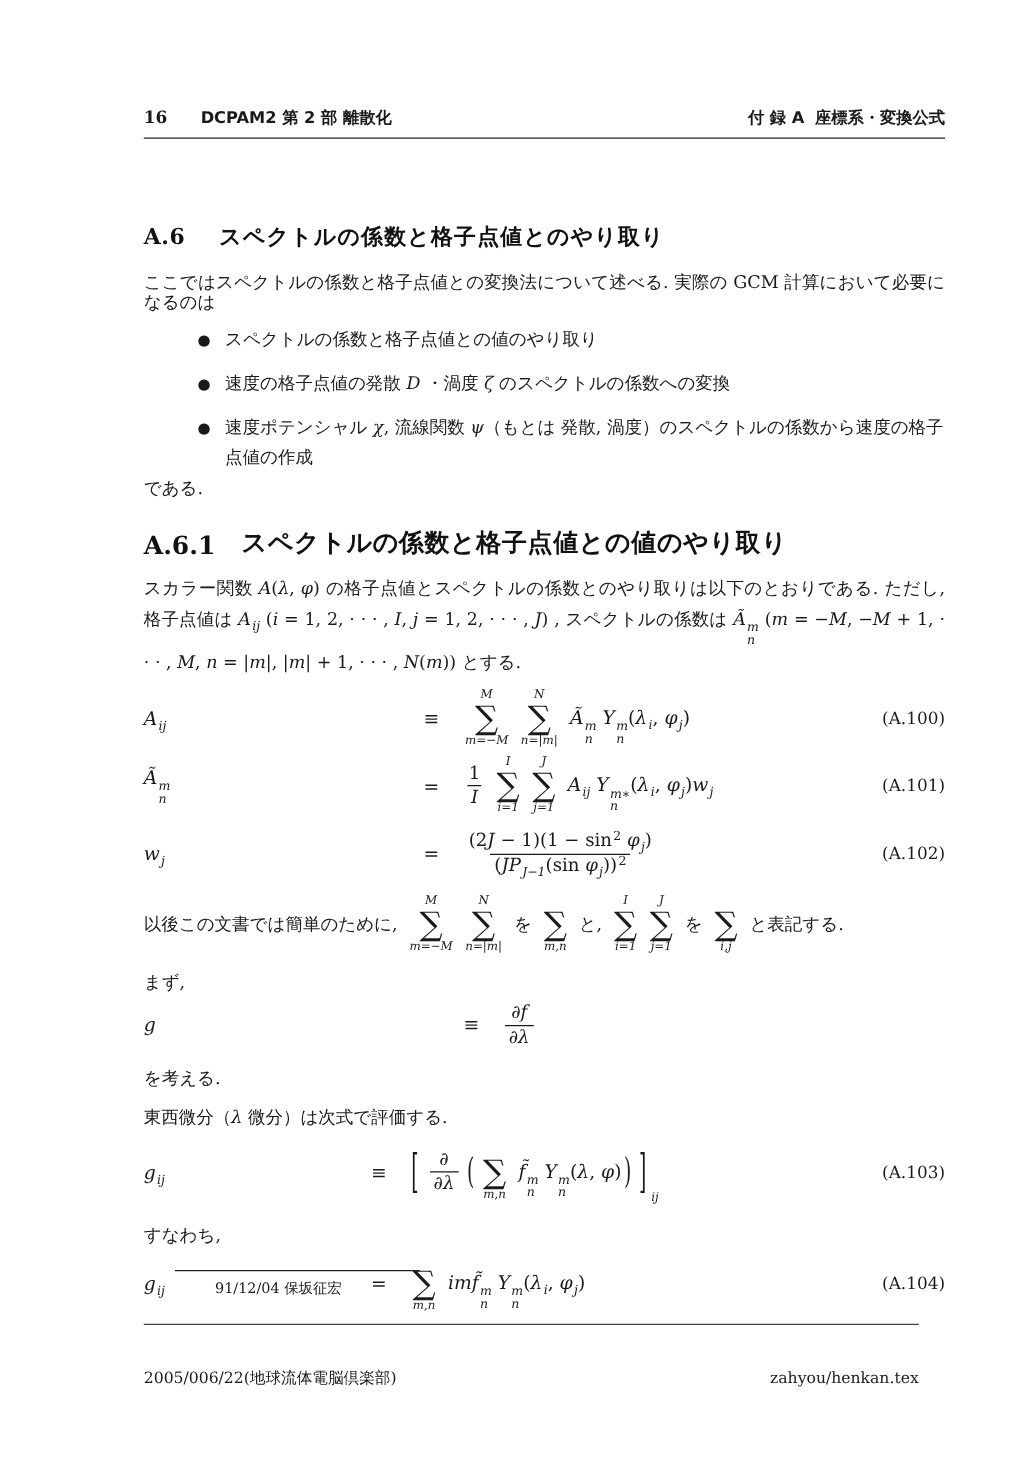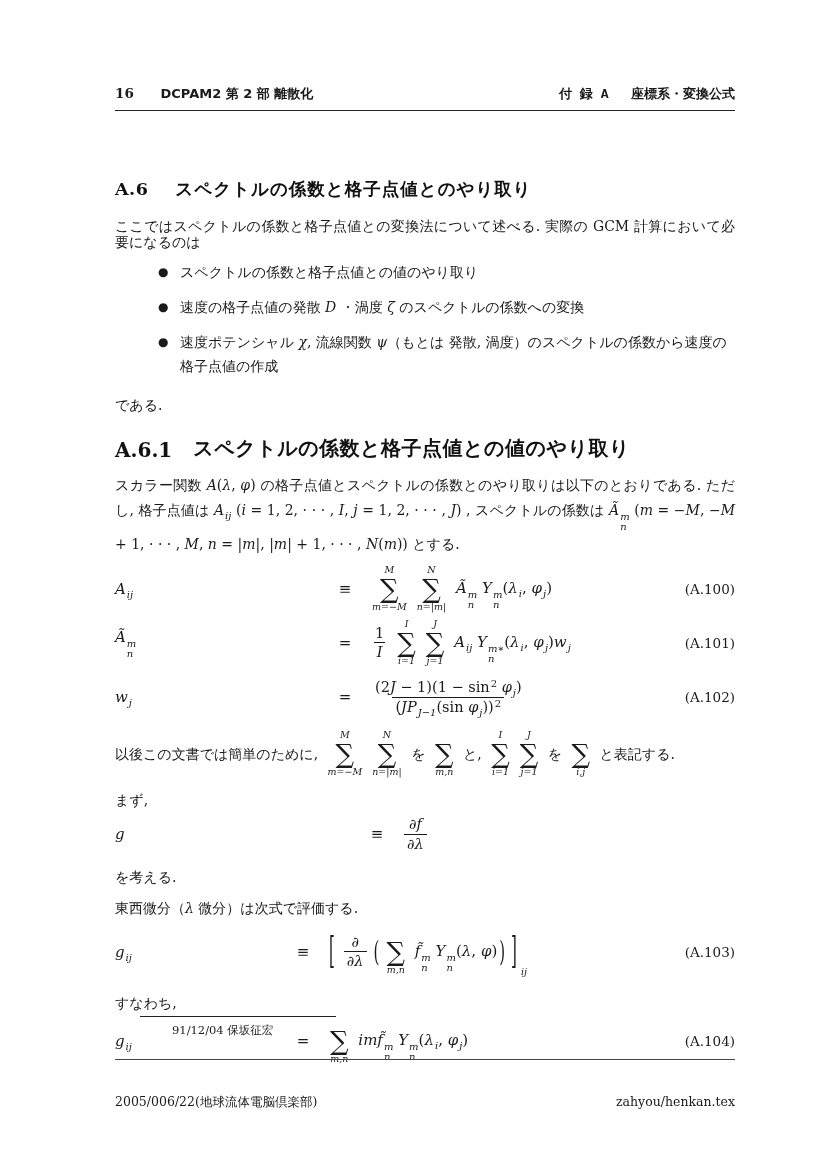--- a/index.html
+++ b/index.html
@@ -2,45 +2,45 @@
 <html><head>
 <meta charset="utf-8">
 <style>
   html,body{margin:0;padding:0;background:#e8e8e8;}
   .page{
     position:relative;
     width:826px;height:1169px;
     margin:0 auto;
     background:#ffffff;
     box-sizing:border-box;
-    padding:85px 91px 0 115px;
+    padding:85px 70px 0 115px;
     overflow:hidden;
     font-family:"DejaVu Serif","Liberation Serif",serif;
     color:#1a1a1a;
     font-size:14px;
   }
   
   .pagehead{display:flex;justify-content:space-between;align-items:baseline;font-size:13.5px;font-weight:bold;}
   .ph-left .pgnum{margin-right:22px;}
-  .ph-right .apx-label{margin-right:18px;font-family:Liberation Mono, monospace;}
+  .ph-right .apx-label{margin-right:4px;}
   .ph-right{font-family:"DejaVu Sans","Liberation Sans",sans-serif;font-size:13px;}
   .ph-left .runtitle{font-family:"DejaVu Sans","Liberation Sans",sans-serif;font-size:13px;}
   .headrule{border-top:1px solid #222;margin-top:7px;}
   
   h1,h2{margin:0;color:#111;}
   h1{margin-top:27px;font-size:17.5px;display:flex;align-items:baseline;}
   h1 .hnum{font-weight:bold;margin-right:27px;letter-spacing:.5px;}
   h1 .htitle{font-family:"DejaVu Sans","Liberation Sans",sans-serif;font-weight:bold;letter-spacing:1px;margin-top:39px;}
   h2{margin-top:22px;font-size:20px;display:flex;align-items:flex-end;}
   h2 .hnum{font-weight:bold;margin-right:21px;}
   h2 .htitle{font-family:"DejaVu Sans","Liberation Sans",sans-serif;font-weight:bold;letter-spacing:.5px;}
   
   p{margin:0;line-height:16px;text-align:justify;}
   .p-intro{margin-top:17px;}
-  .p-dearu{margin-top:19px;}
+  .p-dearu{margin-top:5px;}
   .p-body{margin-top:11px;line-height:25px;}
   .p-short{margin-top:12px;}
   .p-tozai{margin-top:15px;}
   
   ul.blist{list-style:none;margin:10px 0 0 0;padding:0;}
   ul.blist li{display:flex;padding-left:43px;margin-top:11px;line-height:24px;}
   ul.blist li:first-child{margin-top:0;}
   .bullet{flex:none;width:10px;margin-right:12px;font-size:12px;line-height:24px;}
   
   .m{font-style:italic;}

